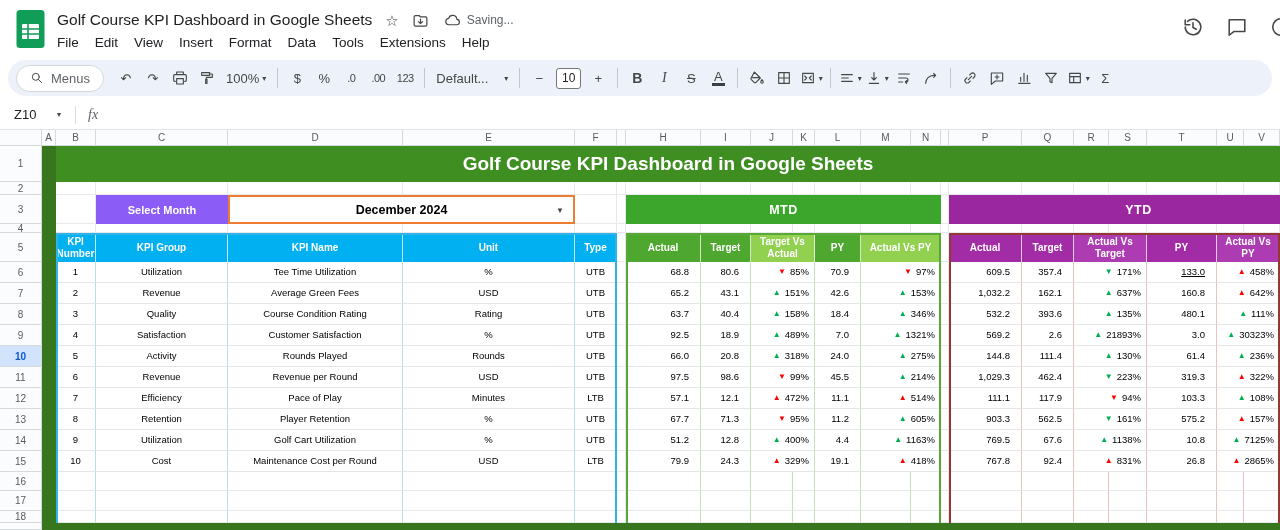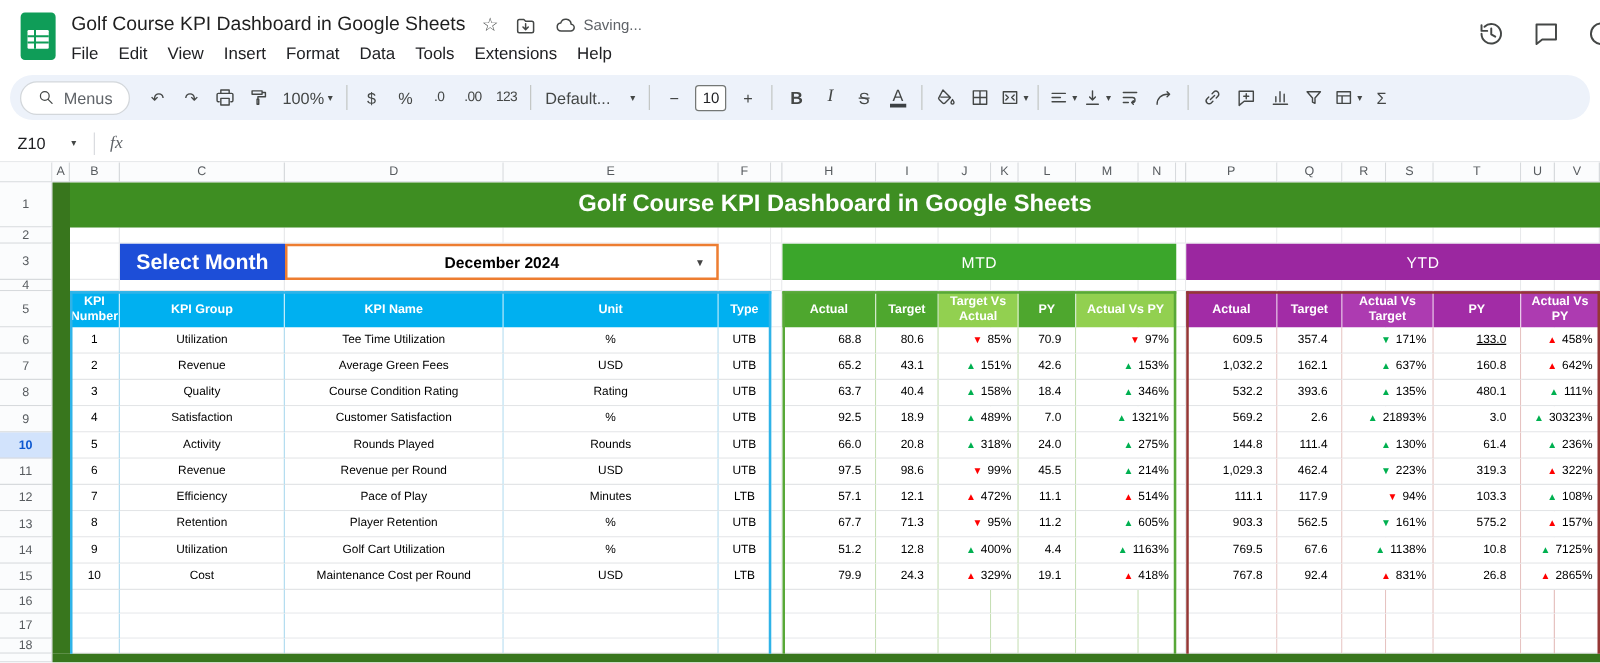--- a/index.html
+++ b/index.html
@@ -49,24 +49,24 @@
 .c{display:flex;align-items:center;justify-content:center;overflow:hidden;min-width:0;min-height:0}
 .base{background:#fff;border-right:1px solid #e8e9eb;border-bottom:1px solid #e8e9eb}
 .z-kpi{border-right-color:#b5ddf0}
 .z-mtd{border-right-color:#c6dfb5}
 .z-ytd{border-right-color:#e6c3c1}
 .chead,.rhead{background:#fbfcfd;border-right:1px solid #d7dadd;border-bottom:1px solid #d7dadd;color:#575b5f;font-size:10px}
 .rhead.sel{background:#d2e3fc;color:#0b57d0;font-weight:bold}
 .banner{background:#3e8e22;color:#fff;font-weight:bold;font-size:19px;z-index:2}
 .astrip{background:#38761d;z-index:2}
 .gband{background:#38761d;z-index:2}
-.selmonth{background:#1d4ed8;color:#fff;font-weight:bold;font-size:17px;z-index:2}
+.selmonth{background:#8b5cf6;color:#fff;font-weight:bold;font-size:11px;z-index:2}
 .monthcell{background:#fff;border:2px solid #ed7d31;font-weight:bold;font-size:12.5px;color:#000;z-index:2;position:relative}
 .monthcaret{position:absolute;right:9px;top:50%;transform:translateY(-50%);font-size:8px;color:#444}
-.secbar{color:#fff;font-weight:normal;font-size:12.5px;z-index:2;letter-spacing:.5px}
+.secbar{color:#fff;font-weight:bold;font-size:12.5px;z-index:2;letter-spacing:.5px}
 .mtdbar{background:#3ba62b}
 .ytdbar{background:#9b27a0}
 .hc{color:#fff;font-weight:bold;font-size:10px;line-height:1.15;text-align:center;z-index:2;border-right:1px solid rgba(255,255,255,.75);padding:1px 2px}
 .hblue{background:#00b0f0}
 .hgreen{background:#4ea72e}
 .hlgreen{background:#92d050}
 .hpurple{background:#a22ca6}
 .hpurple2{background:#ad3bb1}
 .dc{background:#fff;font-size:9.5px;color:#000;z-index:2;border-right:1px solid #e8e9eb;border-bottom:1px solid #e3e5e7;line-height:1}
 .dc.z-kpi{border-right-color:#b5ddf0}

